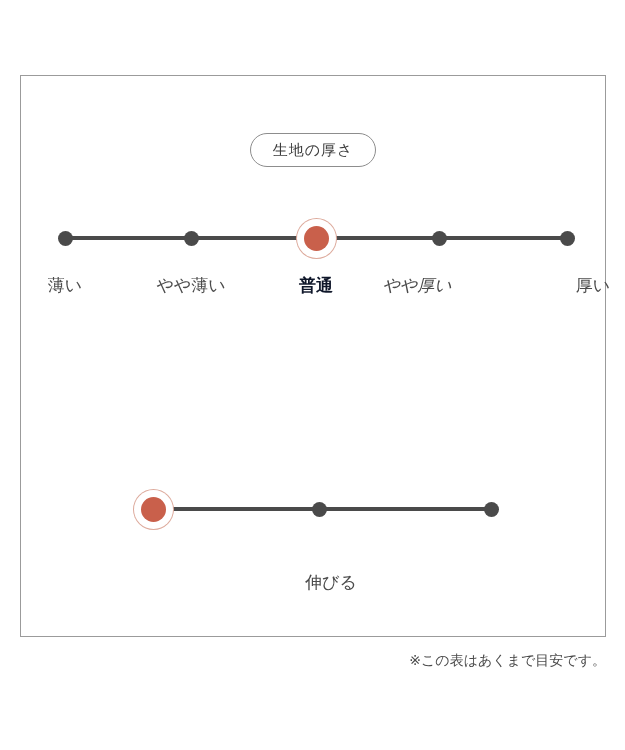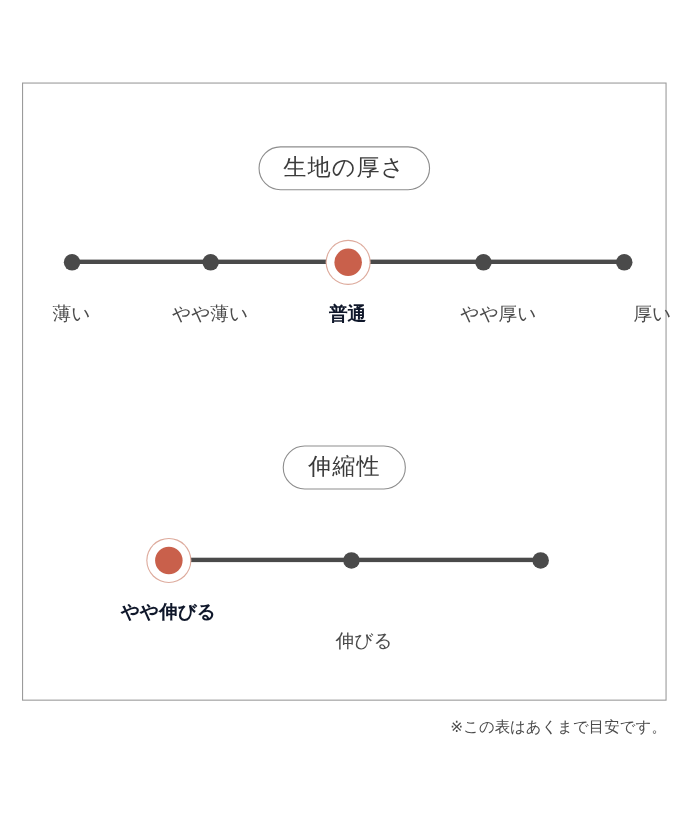--- a/index.html
+++ b/index.html
@@ -34,21 +34,21 @@
     left: 0;
     width: 100%;
     display: flex;
     justify-content: center;
   }
   .pill {
     box-sizing: border-box;
     border: 1px solid #8d8d8d;
     border-radius: 999px;
     color: #3b3b3b;
-    font-size: 21px;
+    font-size: 15px;
     line-height: 1;
     letter-spacing: 1px;
     padding: 8px 22px 9px 22px;
     white-space: nowrap;
     background: #ffffff;
   }
 
   
   .scale {
     position: absolute;
@@ -122,31 +122,27 @@
       <div class="dot" style="left: 0px;"></div>
       <div class="dot" style="left: 126px;"></div>
       <div class="dot active" style="left: 251px;"></div>
       <div class="dot" style="left: 374px;"></div>
       <div class="dot" style="left: 502px;"></div>
     </div>
     <div class="labels" style="left: 44px; top: 197px; width: 502px;">
       <div class="label" style="left: 0px;">薄い</div>
       <div class="label" style="left: 126px;">やや薄い</div>
       <div class="label active" style="left: 251px;">普通</div>
-      <div class="label" style="left: 388px;">やや厚い</div>
+      <div class="label" style="left: 352px; font-style: italic;">やや厚い</div>
       <div class="label" style="left: 528px;">厚い</div>
-    </div>
-    <div class="pill-row" style="top: 329px;">
-      <div class="pill">伸縮性</div>
     </div>
     <div class="scale" style="left: 132px; top: 413px; width: 338px;">
       <div class="track" style="left: 0px; width: 338px;"></div>
       <div class="dot active" style="left: 0px;"></div>
       <div class="dot" style="left: 166px;"></div>
       <div class="dot" style="left: 338px;"></div>
     </div>
     <div class="labels" style="left: 132px; top: 468px; width: 338px;">
-      <div class="label active" style="left: 0px;">やや伸びる</div>
       <div class="label" style="left: 178px; margin-top: 26px;">伸びる</div>
     </div>
   </div>
 
 <div class="footnote">※この表はあくまで目安です。</div>
 
 </body></html>

